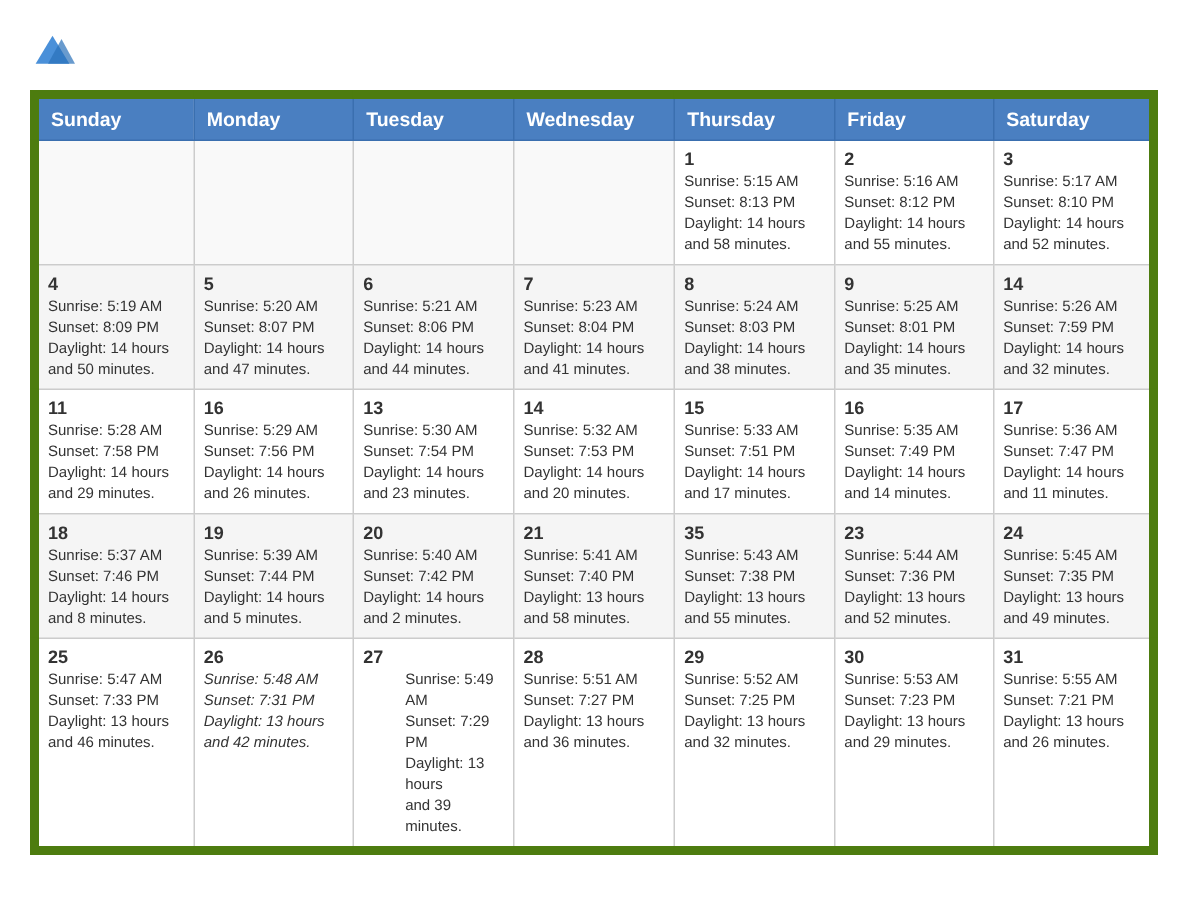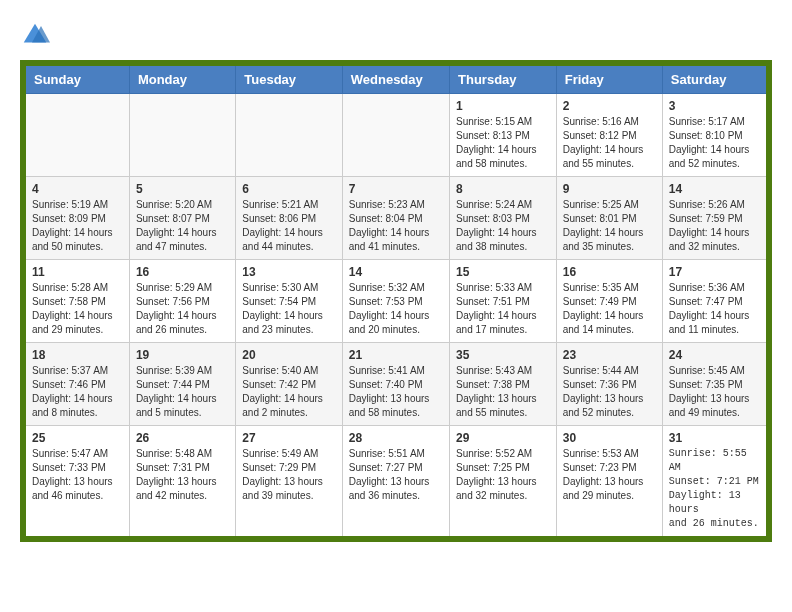--- a/index.html
+++ b/index.html
@@ -308,28 +308,28 @@
       <tr>
         <td>
           <span class="day-number">25</span>
           <div class="day-info" style="white-space: pre-line;">Sunrise: 5:47 AM
 Sunset: 7:33 PM
 Daylight: 13 hours
 and 46 minutes.</div>
         </td>
         <td>
           <span class="day-number">26</span>
-          <div class="day-info" style="white-space: pre-line;">Sunrise: 5:48 AM
+          <div class="day-info" style="white-space: pre-line; font-style: italic;">Sunrise: 5:48 AM
 Sunset: 7:31 PM
 Daylight: 13 hours
 and 42 minutes.</div>
         </td>
         <td>
           <span class="day-number">27</span>
-          <div class="day-info" style="white-space: pre-line;">Sunrise: 5:49 AM
+          <div class="day-info" style="white-space: pre-line; margin-left: 28px;">Sunrise: 5:49 AM
 Sunset: 7:29 PM
 Daylight: 13 hours
 and 39 minutes.</div>
         </td>
         <td>
           <span class="day-number">28</span>
           <div class="day-info" style="white-space: pre-line;">Sunrise: 5:51 AM
 Sunset: 7:27 PM
 Daylight: 13 hours
 and 36 minutes.</div>
@@ -343,20 +343,20 @@
         </td>
         <td>
           <span class="day-number">30</span>
           <div class="day-info" style="white-space: pre-line;">Sunrise: 5:53 AM
 Sunset: 7:23 PM
 Daylight: 13 hours
 and 29 minutes.</div>
         </td>
         <td>
           <span class="day-number">31</span>
-          <div class="day-info" style="white-space: pre-line; font-family: Liberation Mono, monospace;">Sunrise: 5:55 AM
+          <div class="day-info" style="white-space: pre-line;">Sunrise: 5:55 AM
 Sunset: 7:21 PM
 Daylight: 13 hours
 and 26 minutes.</div>
         </td>
       </tr>
     </tbody>
 </table>
 
 </body></html>

